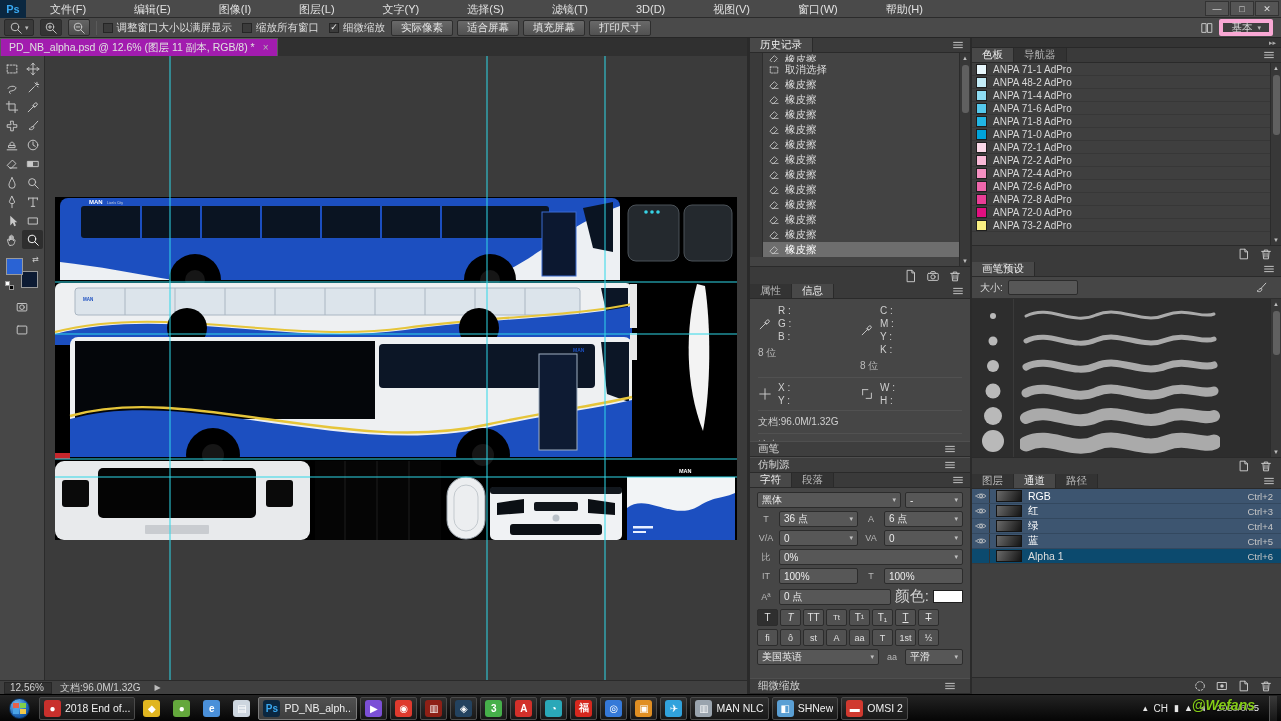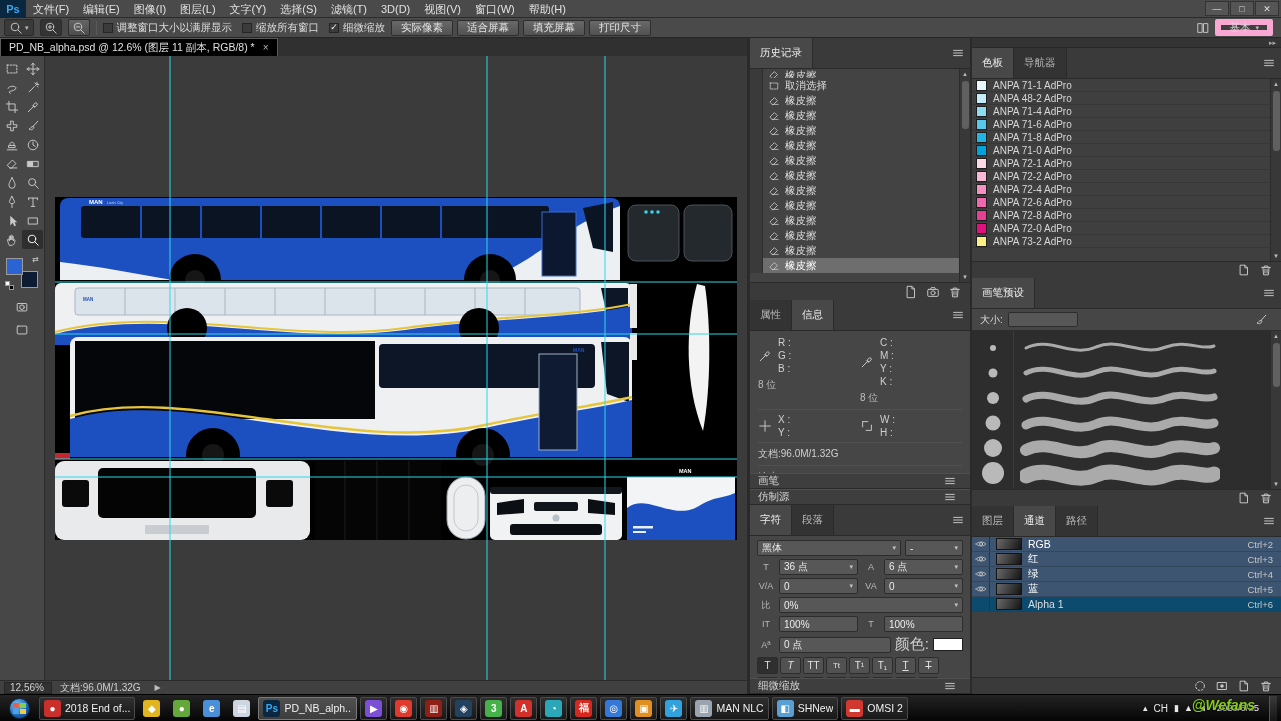--- a/index.html
+++ b/index.html
@@ -3,42 +3,42 @@
 <meta charset="utf-8">
 <style>
   *{box-sizing:border-box;margin:0;padding:0;user-select:none}
   html,body{width:1281px;height:721px;overflow:hidden}
   body{font-family:"Liberation Sans","DejaVu Sans",sans-serif;font-size:11px;color:#d8d8d8;background:#3b3b3b}
   #app{position:relative;width:1281px;height:721px;display:flex;flex-direction:column;background:#3b3b3b}
 
   
   .menubar{height:18px;background:#4a4a4a;border-bottom:1px solid #2b2b2b;display:flex;align-items:center}
   .ps-logo{width:26px;height:18px;background:#0a2740;color:#3aa8f0;font-weight:bold;font-size:11px;display:flex;align-items:center;justify-content:center;flex:none}
-  .menu-item{padding:0 7px;line-height:18px;font-size:11px;color:#e2e2e2;white-space:nowrap;cursor:default}
+  .menu-item{padding:0 24px;line-height:18px;font-size:11px;color:#e2e2e2;white-space:nowrap;cursor:default}
   .win-controls{margin-left:auto;display:flex;gap:1px;padding-right:2px}
   .win-btn{width:24px;height:15px;display:flex;align-items:center;justify-content:center;font-size:9px;color:#ddd;background:#555;border:1px solid #333}
 
   
   .optionsbar{height:20px;background:#4a4a4a;border-bottom:1px solid #262626;display:flex;align-items:center;gap:6px;padding:0 4px}
   .tool-chip{display:flex;align-items:center;gap:2px;background:#3a3a3a;border:1px solid #2a2a2a;border-radius:2px;height:17px;padding:0 4px}
   .mini-btn{height:17px;width:22px;display:flex;align-items:center;justify-content:center;background:linear-gradient(#656565,#4d4d4d);border:1px solid #2d2d2d;border-radius:2px}
   .mini-btn.pressed{background:#343434}
   .vsep{width:1px;height:14px;background:#383838;border-right:1px solid #5a5a5a}
   .opt-check{display:flex;align-items:center;gap:4px;font-size:10.5px;color:#dedede;white-space:nowrap}
   .cb{width:10px;height:10px;background:#3b3b3b;border:1px solid #252525;display:inline-flex;align-items:center;justify-content:center;flex:none}
   .cb.on::after{content:"✓";font-size:9px;color:#eee;line-height:1}
   .opt-btn{background:linear-gradient(#696969,#515151);border:1px solid #2d2d2d;border-radius:2px;height:16px;padding:0 9px;font-size:10.5px;color:#e4e4e4;white-space:nowrap}
   .opt-right{margin-left:auto;display:flex;align-items:center;gap:5px;padding-right:4px}
-  .workspace-box{display:flex;align-items:center;gap:5px;background:#3f3f3f;border:6px solid #f9a8d4;border-radius:2px;height:17px;padding:0 8px;font-size:10.5px}
+  .workspace-box{display:flex;align-items:center;gap:5px;background:#3f3f3f;border:4px solid #f9a8d4;border-radius:2px;height:17px;padding:0 8px;font-size:10.5px}
 
   
   .main{flex:1;display:flex;min-height:0}
   .left-stack{width:750px;display:flex;flex-direction:column;flex:none;border-right:3px solid #2a2a2a}
   .tabrow{height:18px;background:#303030;display:flex;align-items:flex-end}
-  .doctab{height:18px;background:#000000;border:1px solid #5a5a5a;border-bottom:none;display:flex;align-items:center;gap:8px;padding:0 8px;font-size:10.5px;color:#e0e0e0;white-space:nowrap}
+  .doctab{height:18px;background:#a21caf;border:1px solid #5a5a5a;border-bottom:none;display:flex;align-items:center;gap:8px;padding:0 8px;font-size:10.5px;color:#e0e0e0;white-space:nowrap}
   .doctab .x{color:#b5b5b5;font-size:10px}
   .workrow{flex:1;display:flex;min-height:0}
   .toolbar{width:45px;background:#474747;border-right:1px solid #2b2b2b;display:flex;flex-direction:column;align-items:center;padding-top:3px;flex:none}
   .tool-grid{display:grid;grid-template-columns:21px 21px;gap:0}
   .tool{width:21px;height:19px;display:flex;align-items:center;justify-content:center;border-radius:2px}
   .tool.active{background:#2e2e2e}
   .tool.active svg{stroke:#fff}
   .colorwells{position:relative;width:34px;height:32px;margin-top:8px}
   .fgchip{position:absolute;left:1px;top:1px;width:17px;height:17px;border:1px solid #9a9a9a;z-index:2}
   .bgchip{position:absolute;right:1px;bottom:1px;width:17px;height:17px;border:1px solid #9a9a9a}
@@ -52,21 +52,21 @@
   .canvas{flex:1;position:relative;background:#3b3b3b;overflow:hidden}
   .canvas svg{position:absolute;left:0;top:0}
   .statusbar{height:14px;background:#404040;border-top:1px solid #2a2a2a;display:flex;align-items:center;gap:8px;font-size:10px;color:#cfcfcf;padding:0 4px}
   .zoombox{background:#313131;border:1px solid #262626;height:12px;display:flex;align-items:center;padding:0 5px;min-width:48px}
   .status-arrow{margin-left:6px;color:#bbb;font-size:8px}
 
   
   .panels{flex:1;display:flex;min-width:0;background:#3b3b3b}
   .pcol1{width:222px;flex:none;display:flex;flex-direction:column;border-right:2px solid #2a2a2a}
   .pcol2{flex:1;display:flex;flex-direction:column;min-width:0}
-  .pbar{height:31px;background:#3a3a3a;border-bottom:1px solid #2a2a2a;display:flex;align-items:stretch;flex:none}
+  .pbar{height:15px;background:#3a3a3a;border-bottom:1px solid #2a2a2a;display:flex;align-items:stretch;flex:none}
   .ptab{padding:0 10px;display:flex;align-items:center;background:#333;color:#b8b8b8;font-size:10.5px;border-right:1px solid #2a2a2a;white-space:nowrap}
   .ptab.active{background:#484848;color:#ececec}
   .pmenu{margin-left:auto;display:flex;align-items:center;padding:0 5px}
   .collapse-bar{height:10px;background:#343434;border-bottom:1px solid #282828;display:flex;align-items:center;justify-content:flex-end;padding:0 5px;color:#aaa;font-size:7px;flex:none}
   .panel-bar{height:16px;background:#3e3e3e;border-top:1px solid #4f4f4f;border-bottom:1px solid #2a2a2a;display:flex;align-items:center;padding:0 8px;font-size:10.5px;color:#d5d5d5;flex:none}
 
   
   .history-list{height:213px;background:#434343;overflow:hidden;display:flex;flex-direction:column}
   .hrow{height:15px;flex:none;display:flex;align-items:center;gap:5px;font-size:10.5px;color:#ddd}
   .hrow.clip{height:9px;overflow:hidden;align-items:flex-start}

